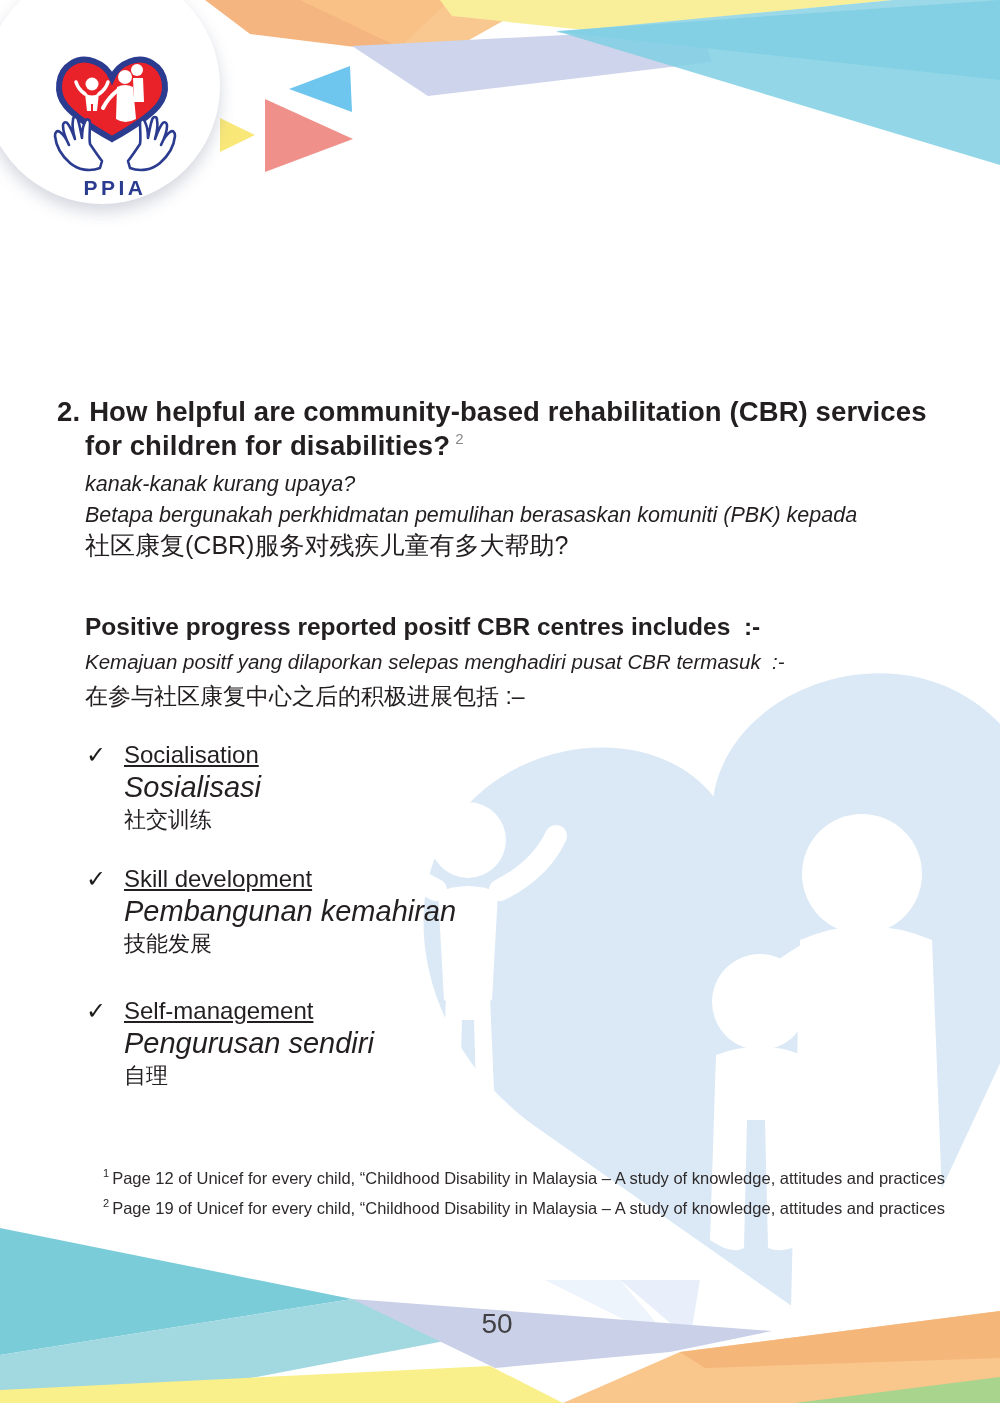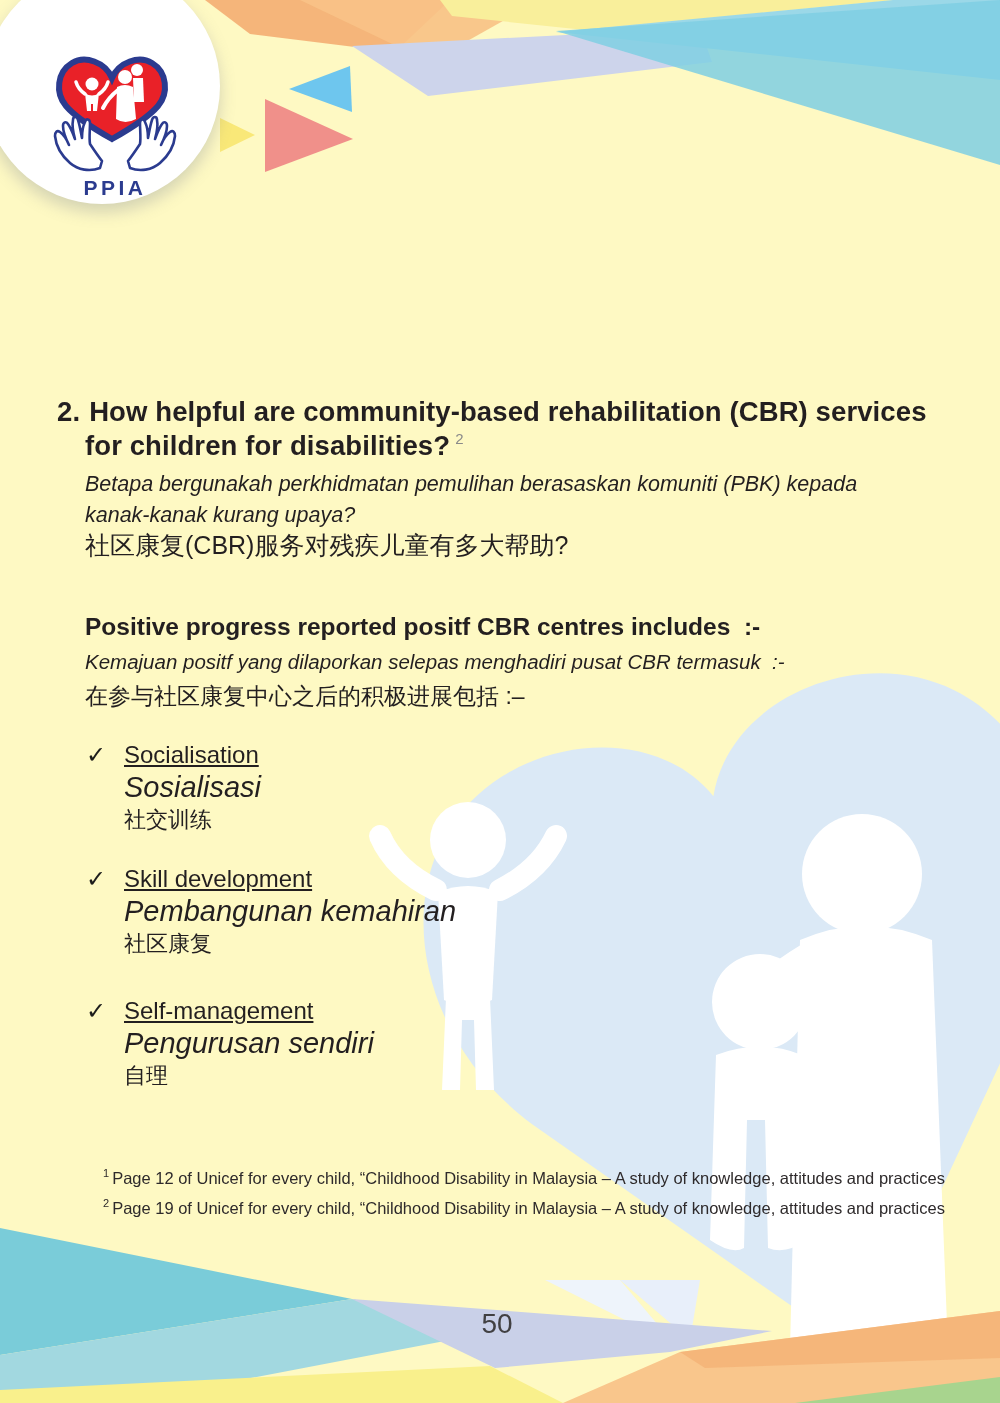--- a/index.html
+++ b/index.html
@@ -1,18 +1,18 @@
 <!DOCTYPE html>
 <html><head>
 <meta charset="utf-8">
 <style>
   html,body{margin:0;padding:0;background:#e9e9e9;}
   .page{
     position:relative;width:1000px;height:1403px;margin:0 auto;
-    background:#fef9c3;overflow:hidden;
+    background:#ffffff;overflow:hidden;
     font-family:"Liberation Sans", sans-serif;color:#231f20;
   }
   svg{display:block;}
   .watermark{position:absolute;left:340px;top:640px;z-index:1;}
   .band-top{position:absolute;left:0;top:0;z-index:3;}
   .band-bottom{position:absolute;left:0;top:1200px;z-index:2;}
   .logo-circle{
     position:absolute;left:-16px;top:-32px;width:236px;height:236px;
     background:#ffffff;border-radius:50%;z-index:4;
     box-shadow:0 8px 16px rgba(100,110,140,0.28);
@@ -130,22 +130,22 @@
     <div class="q-heading">
       <div>
         <span class="q-num">2.</span><span>How helpful are community-based rehabilitation (CBR) services</span>
       </div>
       <div style="padding-left:28px;">
         <span>for children for disabilities?</span><sup class="fn-ref">2</sup>
       </div>
     </div>
 
     <div class="q-ms">
+      <div>kanak-kanak kurang upaya?</div>
       <div>Betapa bergunakah perkhidmatan pemulihan berasaskan komuniti (PBK) kepada</div>
-      <div>kanak-kanak kurang upaya?</div>
     </div>
 
     <div class="q-zh">社区康复(CBR)服务对残疾儿童有多大帮助?</div>
 
     <div class="p-head">Positive progress reported positf CBR centres includes  :-</div>
     <div class="p-ms">Kemajuan positf yang dilaporkan selepas menghadiri pusat CBR termasuk  :-</div>
     <div class="p-zh">在参与社区康复中心之后的积极进展包括 :–</div>
 
     <div class="item item-0">
       <span class="check">✓</span>
@@ -154,21 +154,21 @@
         <div class="it-ms">Sosialisasi</div>
         <div class="it-zh">社交训练</div>
       </div>
     </div>
 
     <div class="item item-1">
       <span class="check">✓</span>
       <div class="item-text">
         <div class="it-en">Skill development</div>
         <div class="it-ms">Pembangunan kemahiran</div>
-        <div class="it-zh">社区康复</div>
+        <div class="it-zh">技能发展</div>
       </div>
     </div>
 
     <div class="item item-2">
       <span class="check">✓</span>
       <div class="item-text">
         <div class="it-en">Self-management</div>
         <div class="it-ms">Pengurusan sendiri</div>
         <div class="it-zh">自理</div>
       </div>

